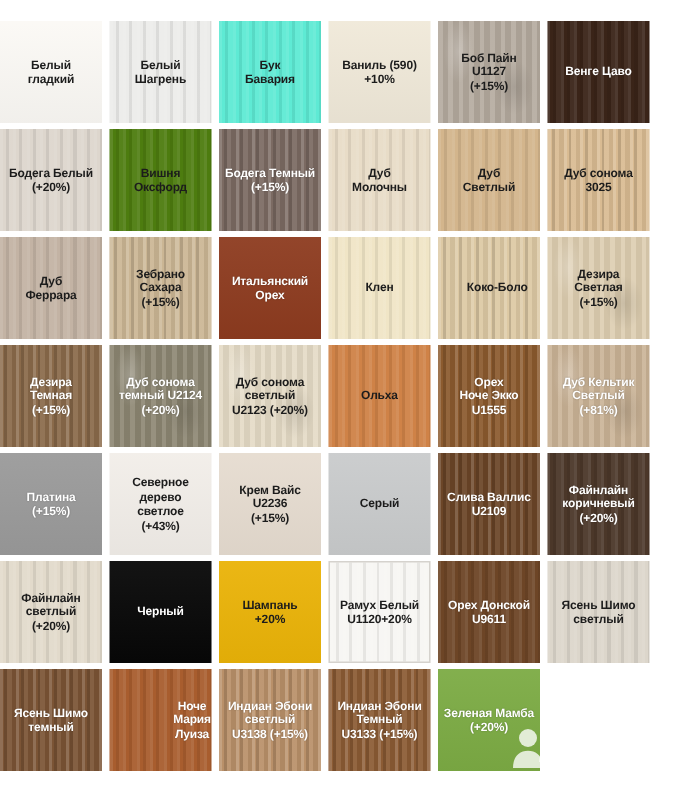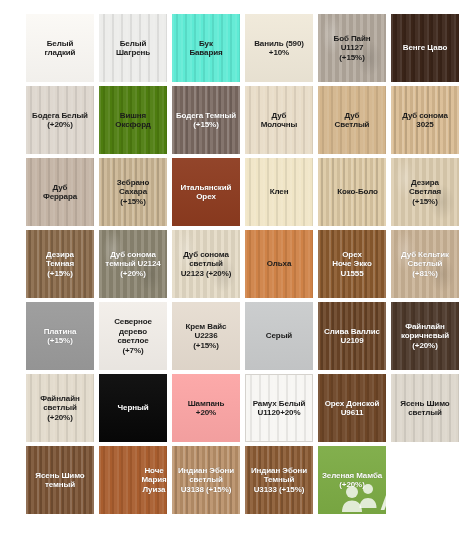--- a/index.html
+++ b/index.html
@@ -10,21 +10,21 @@
   }
   body {
     width: 462px;
     height: 540px;
     overflow: hidden;
     font-family: "Liberation Sans", sans-serif;
     position: relative;
   }
   #swatch-grid {
     position: absolute;
-    left: 26px;
+    left: 0;
     top: 14px;
     width: 434px;
     display: grid;
     grid-template-columns: repeat(6, 68px);
     grid-template-rows: repeat(7, 68px);
     column-gap: 5px;
     row-gap: 4px;
   }
   .swatch {
     position: relative;
@@ -246,21 +246,21 @@
     <div class="swatch light-text" style="background: rgb(154, 154, 154);">
       <div class="grain flat"></div>
       <div class="label">Платина
 (+15%)</div>
     </div>
     <div class="swatch dark-text" style="background: rgb(242, 238, 233);">
       <div class="grain flat"></div>
       <div class="label">Северное
 дерево
 светлое
-(+7%)</div>
+(+43%)</div>
     </div>
     <div class="swatch dark-text" style="background: rgb(230, 220, 208);">
       <div class="grain flat"></div>
       <div class="label">Крем Вайс
 U2236
 (+15%)</div>
     </div>
     <div class="swatch dark-text" style="background: rgb(201, 203, 204);">
       <div class="grain flat"></div>
       <div class="label">Серый</div>
@@ -279,21 +279,21 @@
     <div class="swatch dark-text" style="background: rgb(226, 218, 203);">
       <div class="grain vertical"></div>
       <div class="label">Файнлайн
 светлый
 (+20%)</div>
     </div>
     <div class="swatch light-text" style="background: rgb(7, 7, 7);">
       <div class="grain flat"></div>
       <div class="label">Черный</div>
     </div>
-    <div class="swatch dark-text" style="background: #fca5a5;">
+    <div class="swatch dark-text" style="background: #eab308;">
       <div class="grain flat"></div>
       <div class="label">Шампань
 +20%</div>
     </div>
     <div class="swatch dark-text bordered" style="background: rgb(247, 246, 243);">
       <div class="grain vertical"></div>
       <div class="label">Рамух Белый
 U1120+20%</div>
     </div>
     <div class="swatch light-text" style="background: rgb(109, 69, 38);">

